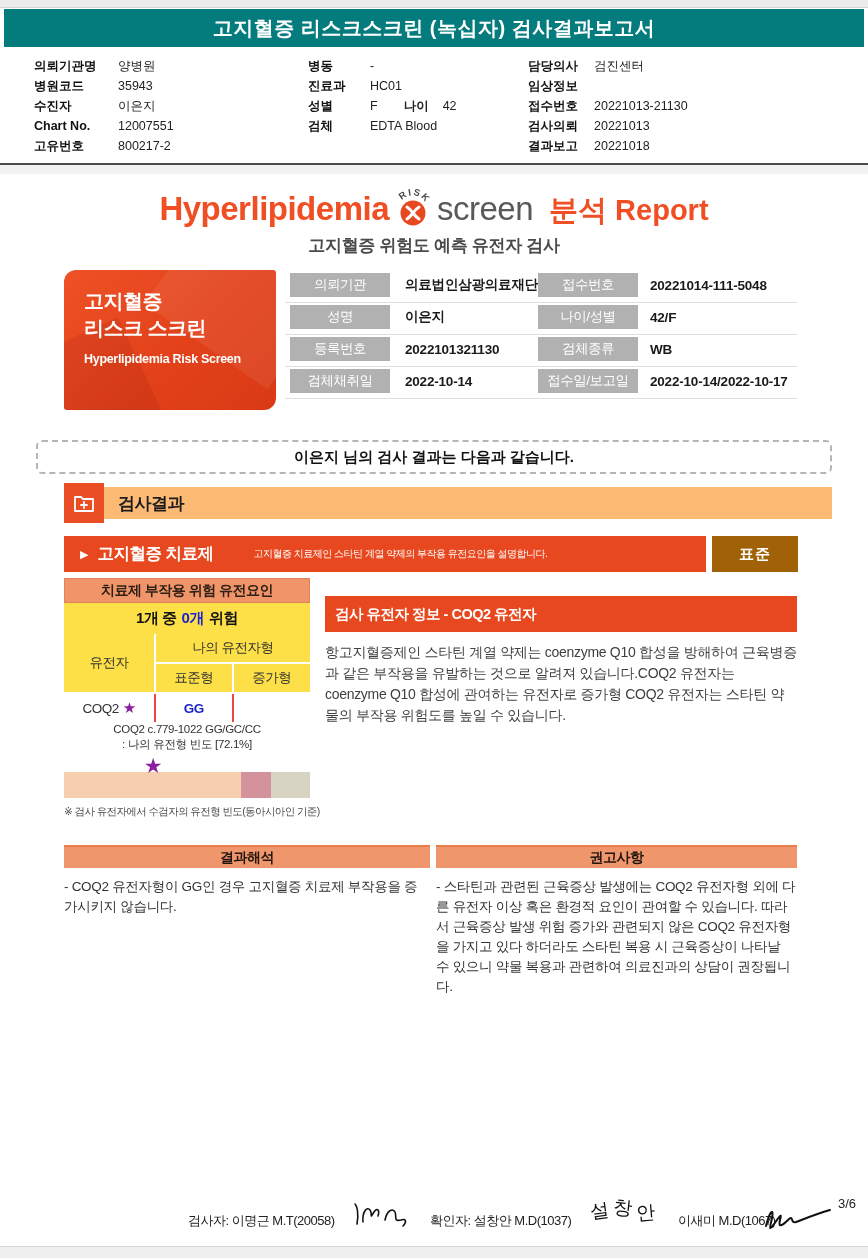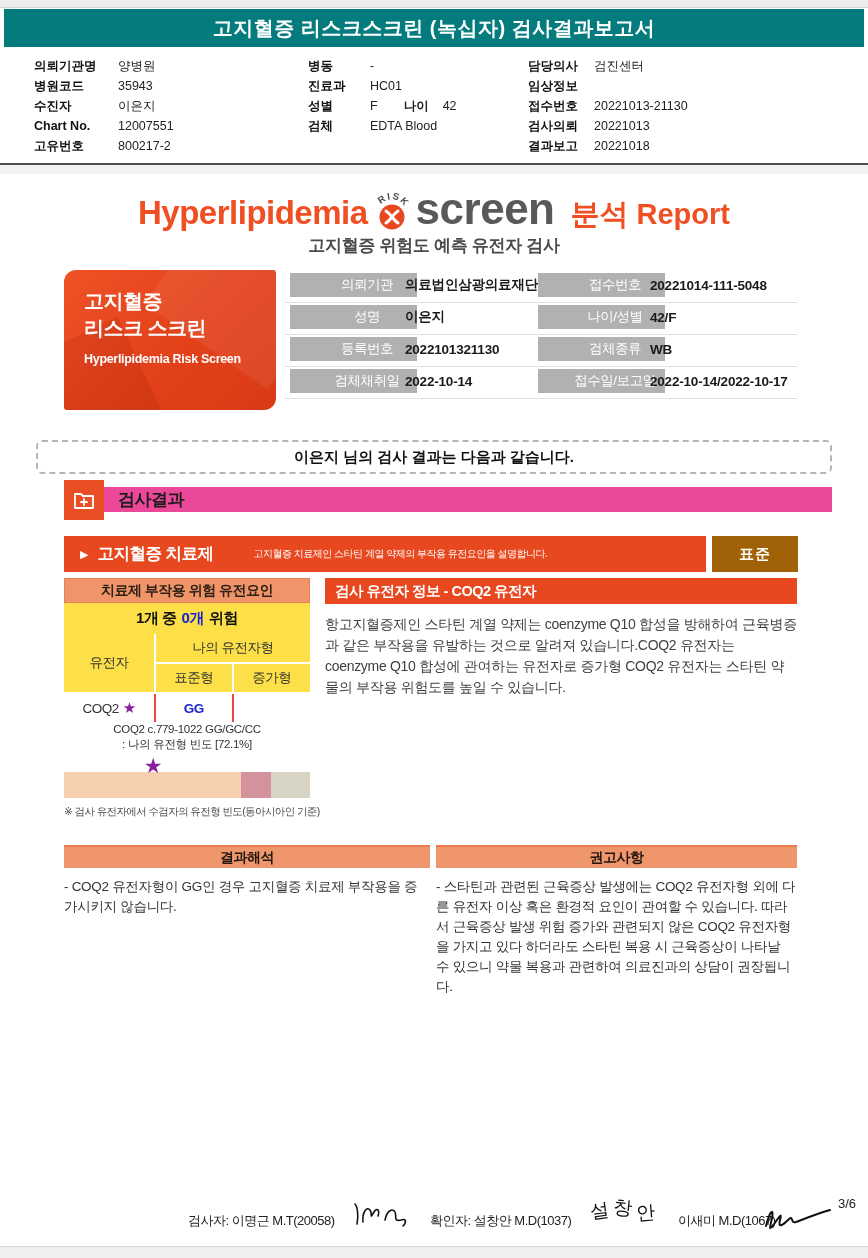--- a/index.html
+++ b/index.html
@@ -25,50 +25,50 @@
   .hcol2{left:308px;} .hcol2 .hlabel{width:62px;}
   .hcol3{left:528px;} .hcol3 .hlabel{width:66px;}
   .inline-label{font-weight:bold;margin-left:26px;margin-right:14px;}
 
   .divider{top:163px;left:0;width:868px;height:2px;background:#4d4d4d;}
   .divider-sub{top:165px;left:0;width:868px;height:9px;background:#f2f2f2;}
 
   
   .logo-row{top:184px;left:0;width:868px;text-align:center;white-space:nowrap;}
   .logo-hyper{color:#f04e23;font-weight:bold;font-size:33px;letter-spacing:-.5px;}
-  .logo-screen{color:#58595b;font-weight:bold;font-size:44px;letter-spacing:-.5px;}
+  .logo-screen{color:#58595b;font-weight:normal;font-size:33px;letter-spacing:-.5px;}
   .logo-report{color:#f04e23;font-weight:bold;font-size:29px;margin-left:16px;}
   .risk-badge{display:inline-block;width:42px;height:44px;vertical-align:-8px;margin:0 3px;}
   .logo-sub{top:234px;left:0;width:868px;text-align:center;font-size:17px;font-weight:bold;color:#4a4a4a;letter-spacing:-.3px;}
 
   
   .card{top:270px;left:64px;width:212px;height:140px;border-radius:12px 3px 12px 3px;
         background:linear-gradient(135deg,#ef5227 0%,#e2411a 55%,#d93a15 100%);overflow:hidden;color:#fff;}
   .card .deco1{position:absolute;width:150px;height:150px;background:rgba(255,255,255,.07);
         transform:rotate(35deg);left:110px;top:-60px;}
   .card .deco2{position:absolute;width:140px;height:140px;background:rgba(120,10,0,.12);
         transform:rotate(-25deg);left:-50px;top:70px;}
   .card-title{position:absolute;left:20px;top:18px;font-size:20px;font-weight:bold;line-height:27px;letter-spacing:-.5px;}
   .card-sub{position:absolute;left:20px;top:82px;font-size:12.5px;font-weight:bold;letter-spacing:-.3px;}
 
   
   .pgrid{top:272px;left:285px;width:512px;}
   .prow{position:absolute;left:0;width:512px;height:30px;border-bottom:1px solid #e0e0e0;}
   .plabel{position:absolute;top:1px;height:24px;width:100px;background:#b1b1b1;color:#fff;
-          font-size:13.5px;display:flex;align-items:center;justify-content:center;letter-spacing:-.5px;padding-left:27px;}
+          font-size:13.5px;display:flex;align-items:center;justify-content:center;letter-spacing:-.5px;}
   .pvalue{position:absolute;top:1px;height:24px;display:flex;align-items:center;
           font-size:13.5px;font-weight:bold;color:#1a1a1a;letter-spacing:-.2px;white-space:nowrap;}
   .pl1{left:5px;} .pv1{left:120px;} .pl2{left:253px;} .pv2{left:365px;}
 
   
   .notice{top:440px;left:36px;width:792px;height:30px;border:2px dashed #b5b5b5;border-radius:6px;
           display:flex;align-items:center;justify-content:center;font-size:15px;font-weight:bold;color:#111;}
 
   
-  .section-bar{top:487px;left:64px;width:768px;height:25px;background:#ec4899;display:flex;align-items:center;}
+  .section-bar{top:487px;left:64px;width:768px;height:32px;background:#fdba74;display:flex;align-items:center;}
   .section-icon{width:40px;height:40px;background:#e94e25;display:flex;align-items:center;justify-content:center;flex:0 0 40px;}
   .section-title{margin-left:14px;font-size:17px;font-weight:bold;color:#1c1c1c;letter-spacing:-.5px;}
 
   
   .result-bar{top:536px;left:64px;width:642px;height:36px;background:#e8481f;color:#fff;
               display:flex;align-items:center;padding:0 0 0 16px;box-sizing:border-box;white-space:nowrap;}
   .rb-arrow{font-size:11px;margin-right:9px;}
   .rb-title{font-size:16.5px;font-weight:bold;letter-spacing:-.5px;}
   .rb-desc{font-size:10px;margin-left:40px;letter-spacing:-.5px;}
   .badge{top:536px;left:712px;width:86px;height:36px;background:#a16207;color:#fff;
@@ -94,22 +94,22 @@
   .geno-val{color:#1d24cc;font-weight:bold;}
   .panel-caption{text-align:center;font-size:11.5px;color:#333;line-height:15px;letter-spacing:-.3px;}
   .freq-wrap{position:relative;margin-top:20px;height:26px;}
   .freq-bar{display:flex;width:246px;height:26px;}
   .freq-bar div{height:26px;}
   .freq-marker{position:absolute;top:-17px;font-size:21px;color:#8a1fa0;line-height:21px;}
   .panel-foot{margin-top:7px;font-size:10.5px;color:#4a4a4a;letter-spacing:-.6px;white-space:nowrap;}
 
   
   .gene-panel{top:578px;left:325px;width:472px;}
-  .gene-header{height:26px;background:#e8481f;color:#fff;display:flex;align-items:center;padding-left:10px;
-               font-size:14.5px;font-weight:bold;letter-spacing:-.5px;}
+  .gene-header{height:36px;background:#e8481f;color:#fff;display:flex;align-items:center;padding-left:10px;
+               font-size:14.5px;font-weight:bold;letter-spacing:-.5px;margin-top:18px;}
   .gene-body{margin-top:10px;font-size:14px;color:#3f3f3f;line-height:21px;letter-spacing:-.3px;}
 
   
   .interp{top:845px;left:64px;width:366px;}
   .recom{top:845px;left:436px;width:361px;}
   .res-header{height:23px;background:#f0966c;border-top:2px solid #ea7d4e;display:flex;align-items:center;justify-content:center;
               font-size:14px;font-weight:bold;color:#20160d;letter-spacing:-.5px;box-sizing:border-box;}
   .res-body{margin-top:9px;font-size:13.5px;color:#333;line-height:20px;letter-spacing:-.3px;}
 
   

